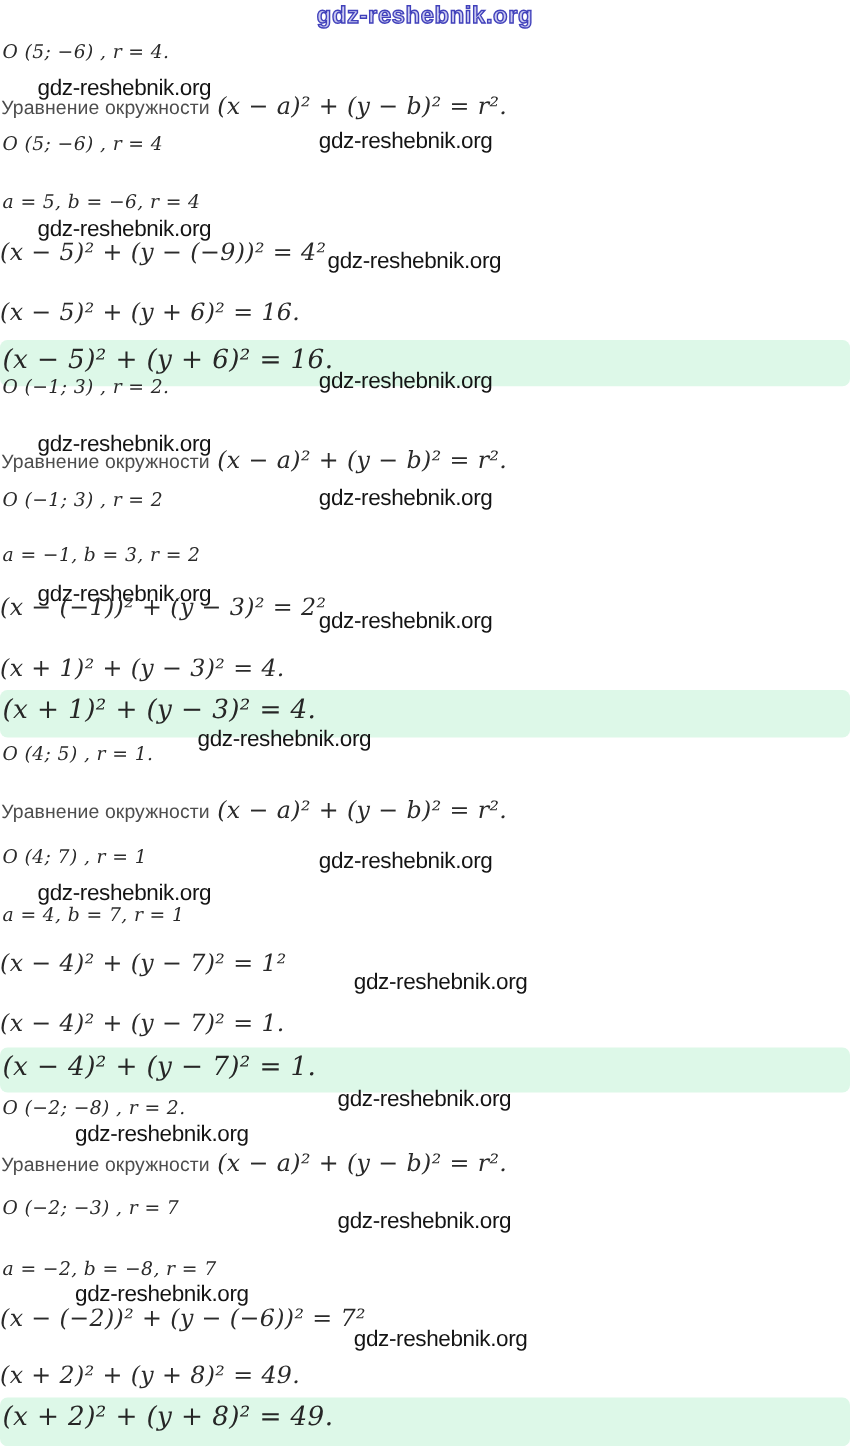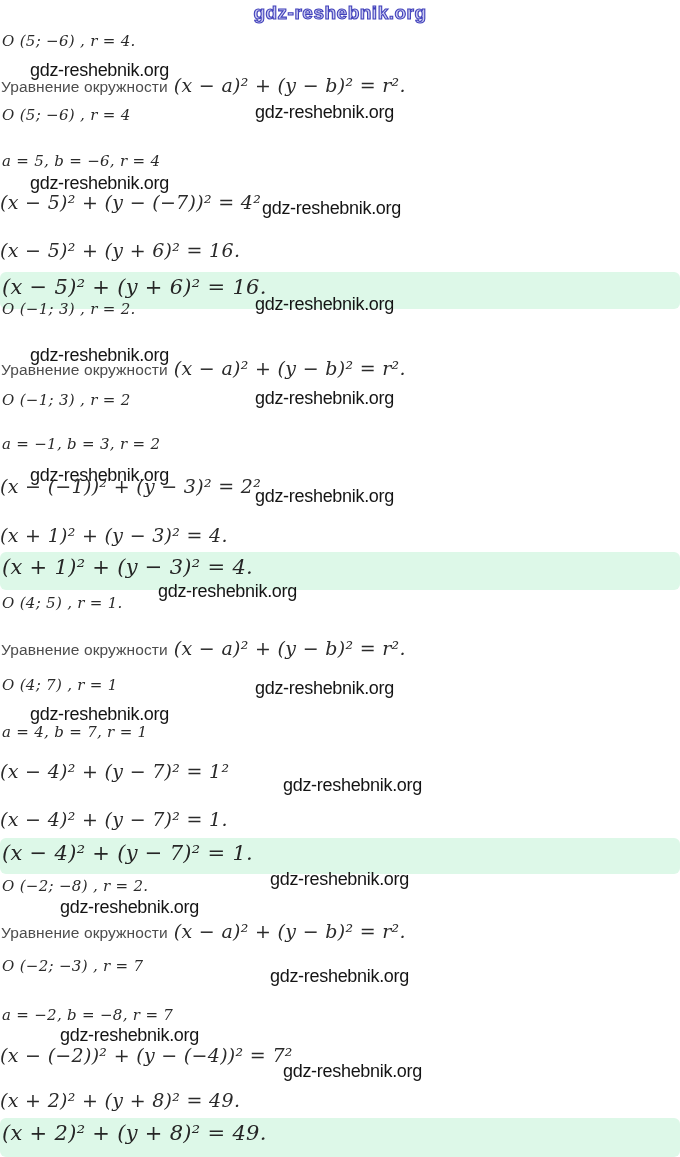--- a/index.html
+++ b/index.html
@@ -44,21 +44,21 @@
 <div class="abs math given" style="left:2px;top:32px">O (5; −6) ,  r = 4.</div>
 <div class="abs wm" style="left:30px;top:60px">gdz-reshebnik.org</div>
 <div class="abs formula-row" style="left:1px;top:74px">
   <span class="formula-label">Уравнение окружности</span>
   <span class="math">(x − a)² + (y − b)² = r².</span>
 </div>
 <div class="abs math given" style="left:2px;top:106px">O (5; −6) ,  r = 4</div>
 <div class="abs wm" style="left:255px;top:102px">gdz-reshebnik.org</div>
 <div class="abs math given" style="left:2px;top:152px">a = 5,  b = −6,  r = 4</div>
 <div class="abs wm" style="left:30px;top:173px">gdz-reshebnik.org</div>
-<div class="abs math" style="left:0px;top:191px">(x − 5)² + (y − (−7))² = 4²</div>
+<div class="abs math" style="left:0px;top:191px">(x − 5)² + (y − (−9))² = 4²</div>
 <div class="abs wm" style="left:262px;top:198px">gdz-reshebnik.org</div>
 <div class="abs math" style="left:0px;top:239px">(x − 5)² + (y + 6)² = 16.</div>
 <div class="band" style="top:272px;height:37px">
   <div class="answer">(x − 5)² + (y + 6)² = 16.</div>
 </div>
 <div class="abs wm" style="left:255px;top:294px">gdz-reshebnik.org</div>
 
 <div class="abs math given" style="left:2px;top:300px">O (−1; 3) ,  r = 2.</div>
 <div class="abs wm" style="left:30px;top:345px">gdz-reshebnik.org</div>
 <div class="abs formula-row" style="left:1px;top:357px">
@@ -97,18 +97,18 @@
 <div class="abs wm" style="left:270px;top:869px">gdz-reshebnik.org</div>
 <div class="abs wm" style="left:60px;top:897px">gdz-reshebnik.org</div>
 <div class="abs formula-row" style="left:1px;top:920px">
   <span class="formula-label">Уравнение окружности</span>
   <span class="math">(x − a)² + (y − b)² = r².</span>
 </div>
 <div class="abs math given" style="left:2px;top:957px">O (−2; −3) ,  r = 7</div>
 <div class="abs wm" style="left:270px;top:966px">gdz-reshebnik.org</div>
 <div class="abs math given" style="left:2px;top:1006px">a = −2,  b = −8,  r = 7</div>
 <div class="abs wm" style="left:60px;top:1025px">gdz-reshebnik.org</div>
-<div class="abs math" style="left:0px;top:1044px">(x − (−2))² + (y − (−4))² = 7²</div>
+<div class="abs math" style="left:0px;top:1044px">(x − (−2))² + (y − (−6))² = 7²</div>
 <div class="abs wm" style="left:283px;top:1061px">gdz-reshebnik.org</div>
 <div class="abs math" style="left:0px;top:1089px">(x + 2)² + (y + 8)² = 49.</div>
 <div class="band" style="top:1118px;height:39px">
   <div class="answer">(x + 2)² + (y + 8)² = 49.</div>
 </div>
 
 </body></html>

